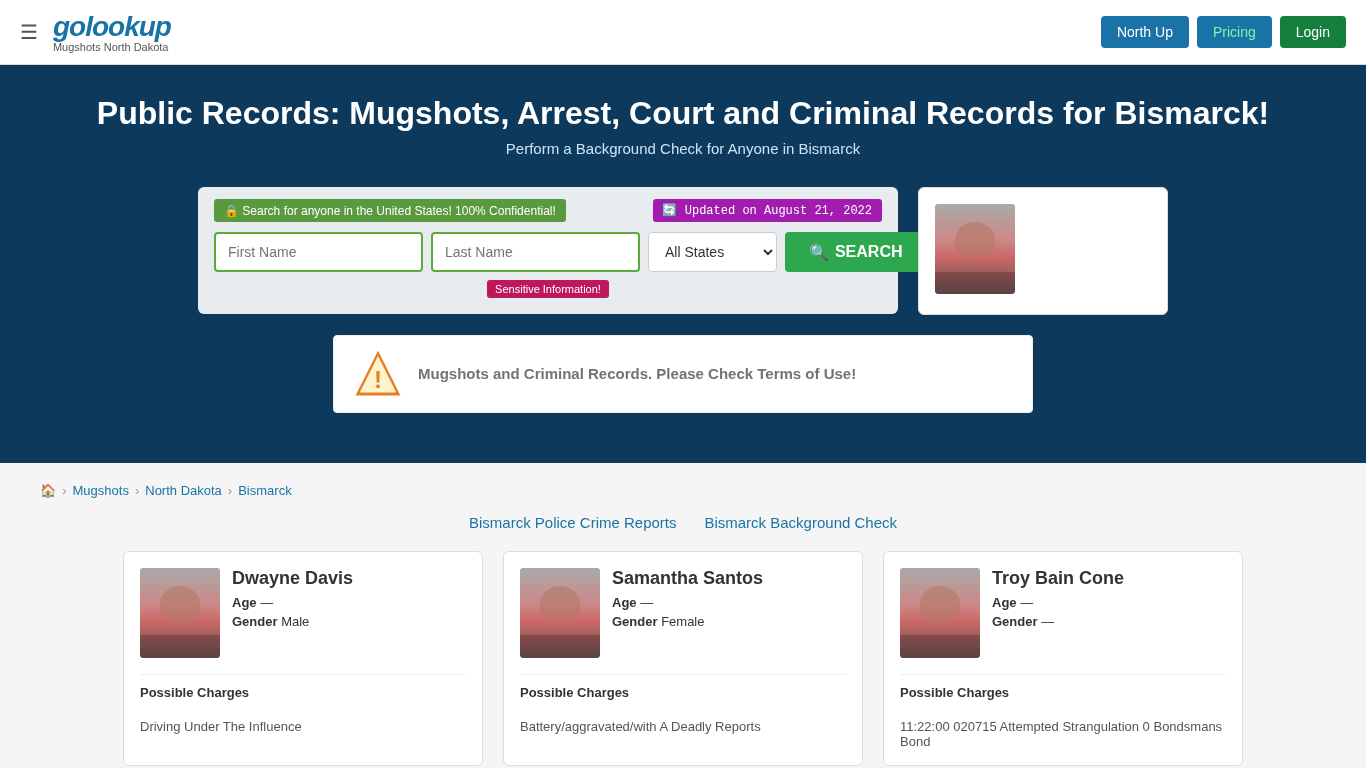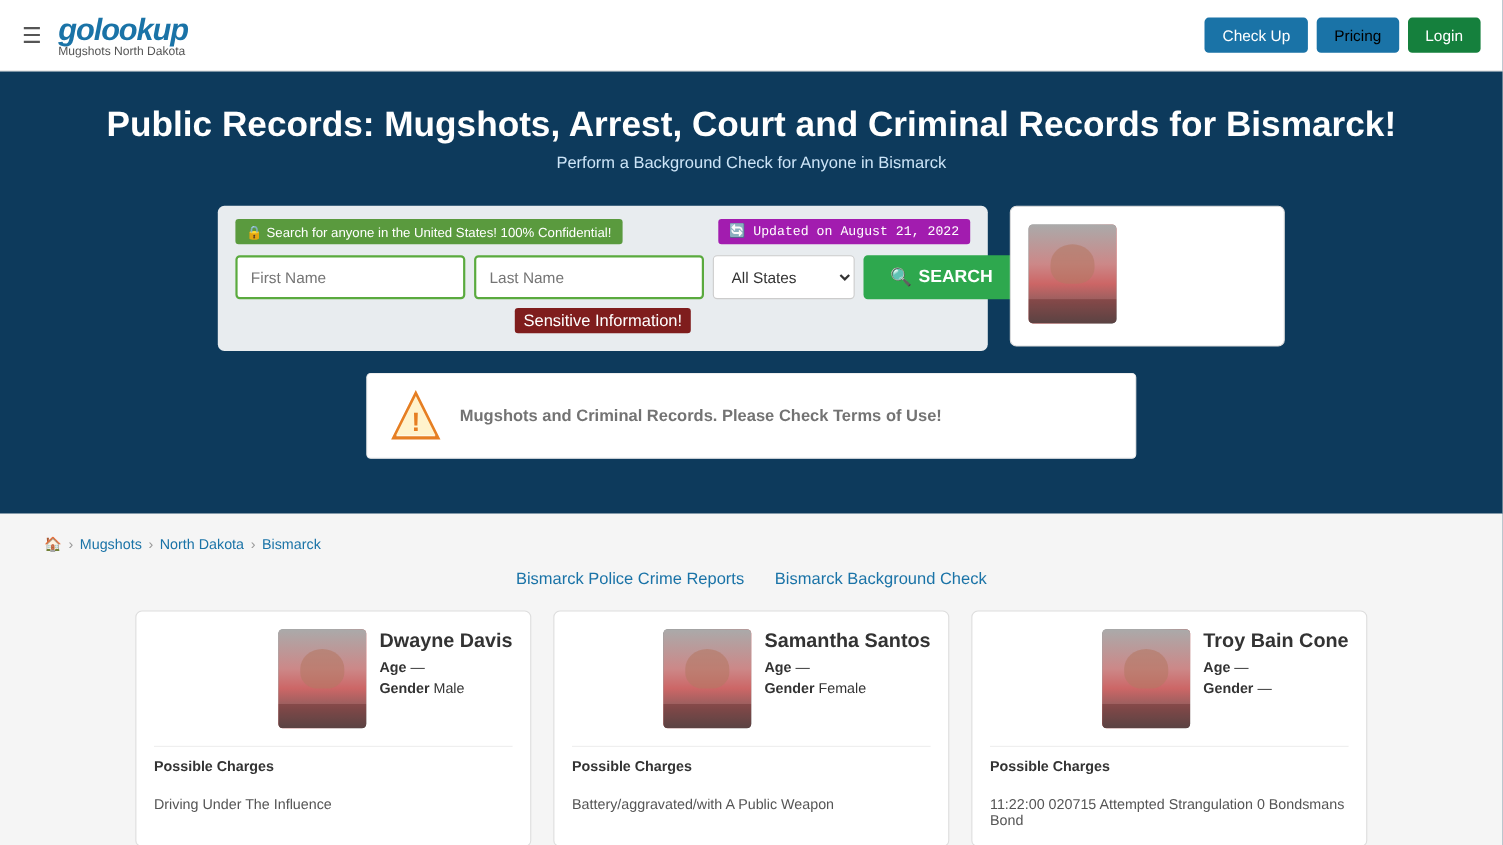--- a/index.html
+++ b/index.html
@@ -15,21 +15,21 @@
       border-bottom: 1px solid #ddd;
       height: 65px;
     }
     .header-left { display: flex; align-items: center; gap: 15px; }
     .hamburger { font-size: 20px; cursor: pointer; color: #555; }
     .logo-area { display: flex; flex-direction: column; }
     .logo-text { font-size: 28px; font-weight: bold; color: #1a73a7; letter-spacing: -1px; }
     .logo-subtitle { font-size: 11px; color: #555; margin-top: -2px; }
     .header-right { display: flex; gap: 8px; }
     .btn-signup { background: #1a73a7; color: #fff; border: none; padding: 8px 16px; border-radius: 4px; cursor: pointer; font-size: 14px; }
-    .btn-pricing { background: #1a73a7; color: #000000; border: none; padding: 8px 16px; border-radius: 4px; cursor: pointer; font-size: 14px; }
+    .btn-pricing { background: #1a73a7; color: #86efac; border: none; padding: 8px 16px; border-radius: 4px; cursor: pointer; font-size: 14px; }
     .btn-login { background: #15803d; color: #fff; border: none; padding: 8px 16px; border-radius: 4px; cursor: pointer; font-size: 14px; }
 
     
     .hero {
       background: #0d3a5c;
       color: #fff;
       text-align: center;
       padding: 30px 20px 20px;
     }
     .hero h1 { font-size: 32px; font-weight: bold; margin-bottom: 8px; }
@@ -108,23 +108,23 @@
       border-radius: 4px;
       cursor: pointer;
       font-size: 16px;
       font-weight: bold;
       display: flex;
       align-items: center;
       gap: 6px;
       white-space: nowrap;
     }
     .sensitive-badge {
-      background: #7f1d1d;
+      background: #be185d;
       color: #fff;
-      font-size: 15px;
+      font-size: 11px;
       padding: 3px 8px;
       border-radius: 3px;
       display: inline-block;
     }
 
     
     .profile-card {
       background: #fff;
       border: 1px solid #ddd;
       border-radius: 6px;
@@ -190,21 +190,21 @@
       justify-content: center;
     }
     .person-card {
       background: #fff;
       border: 1px solid #ddd;
       border-radius: 6px;
       padding: 16px;
       flex: 1;
       max-width: 360px;
     }
-    .person-card-top { display: flex; gap: 12px; align-items: flex-start; margin-bottom: 16px; justify-content: flex-end; }
+    .person-card-top { display: flex; gap: 12px; align-items: flex-start; margin-bottom: 16px; }
     .person-photo {
       width: 80px;
       height: 90px;
       border-radius: 4px;
       flex-shrink: 0;
       position: relative;
       overflow: hidden;
     }
     .person-photo.dwayne { background: linear-gradient(135deg, #888 30%, #c44 60%, #555 100%); }
     .person-photo.samantha { background: linear-gradient(135deg, #777 20%, #b55 50%, #666 100%); }
@@ -248,21 +248,21 @@
   <div class="header-left">
     <span class="hamburger">☰</span>
     <div class="logo-area">
       <div class="logo-text">
         <span style="color:#1a73a7; font-style:italic;">go</span><span style="color:#1a73a7; font-style:italic;">lookup</span>
       </div>
       <div class="logo-subtitle">Mugshots North Dakota</div>
     </div>
   </div>
   <div class="header-right">
-    <button class="btn-signup">Check Up</button>
+    <button class="btn-signup">North Up</button>
     <button class="btn-pricing">Pricing</button>
     <button class="btn-login">Login</button>
   </div>
 </header>
 
 <section class="hero">
   <h1>Public Records: Mugshots, Arrest, Court and Criminal Records for Bismarck!</h1>
   <p>Perform a Background Check for Anyone in Bismarck</p>
 
   <div class="search-container">
@@ -380,21 +380,21 @@
             <span> —</span>
           </div>
           <div class="row">
             <span class="label">Gender</span>
             <span> Female</span>
           </div>
         </div>
       </div>
       <div class="charges-section">
         <div class="charges-label">Possible Charges</div>
-        <div class="charges-text">Battery/aggravated/with A Public Weapon</div>
+        <div class="charges-text">Battery/aggravated/with A Deadly Reports</div>
       </div>
     </div>
 
     <div class="person-card">
       <div class="person-card-top">
         <div class="person-photo troy">
           <div class="photo-face"></div>
         </div>
         <div class="person-info">
           <div class="person-name">Troy Bain Cone</div>

